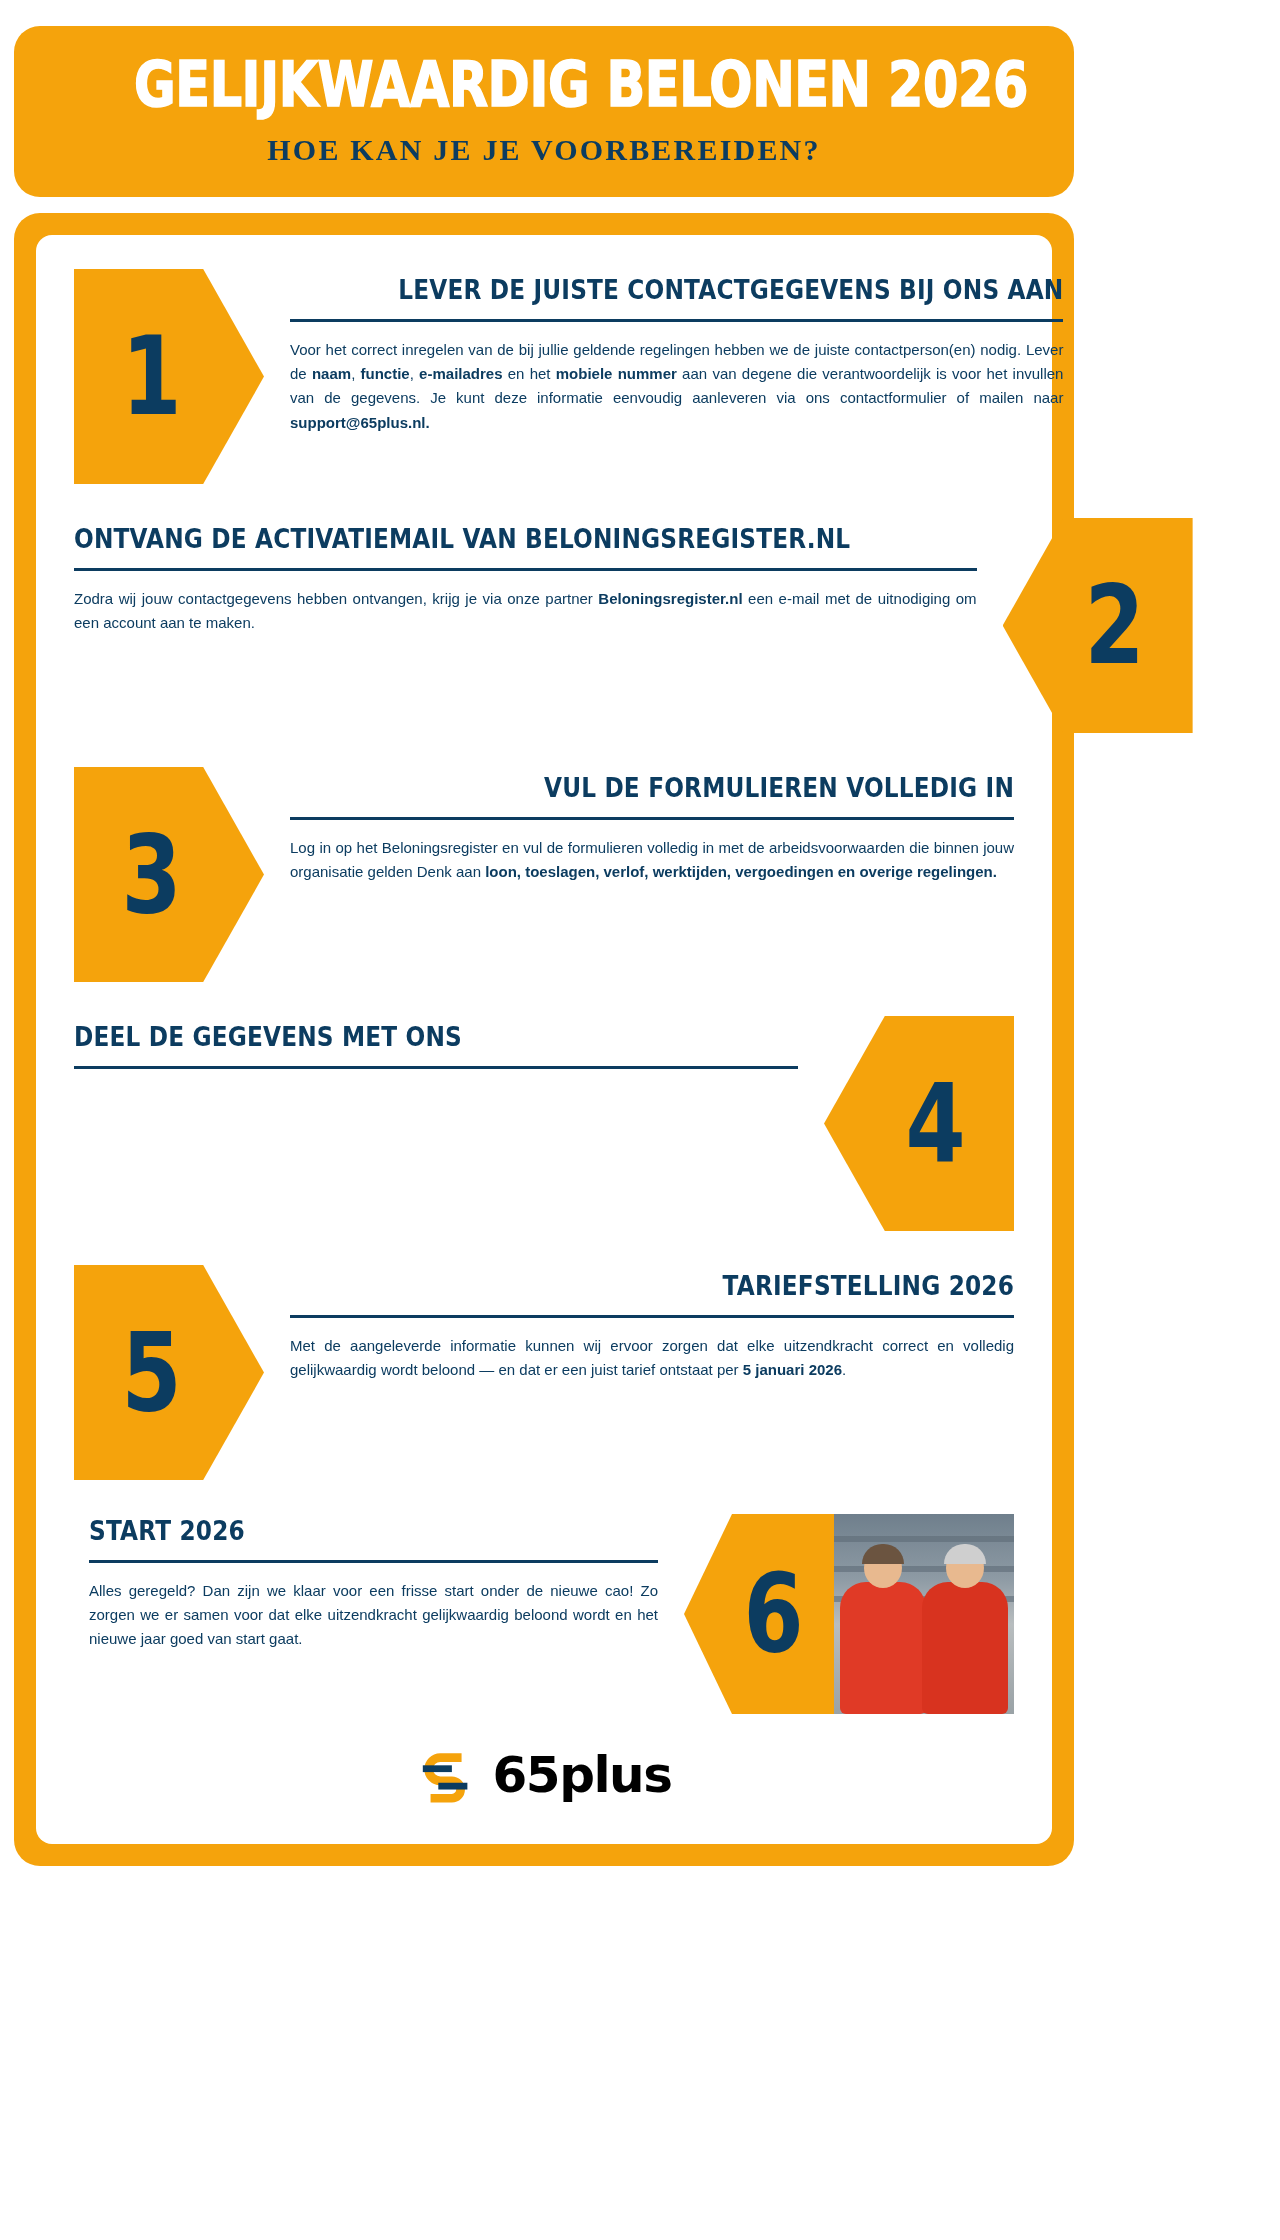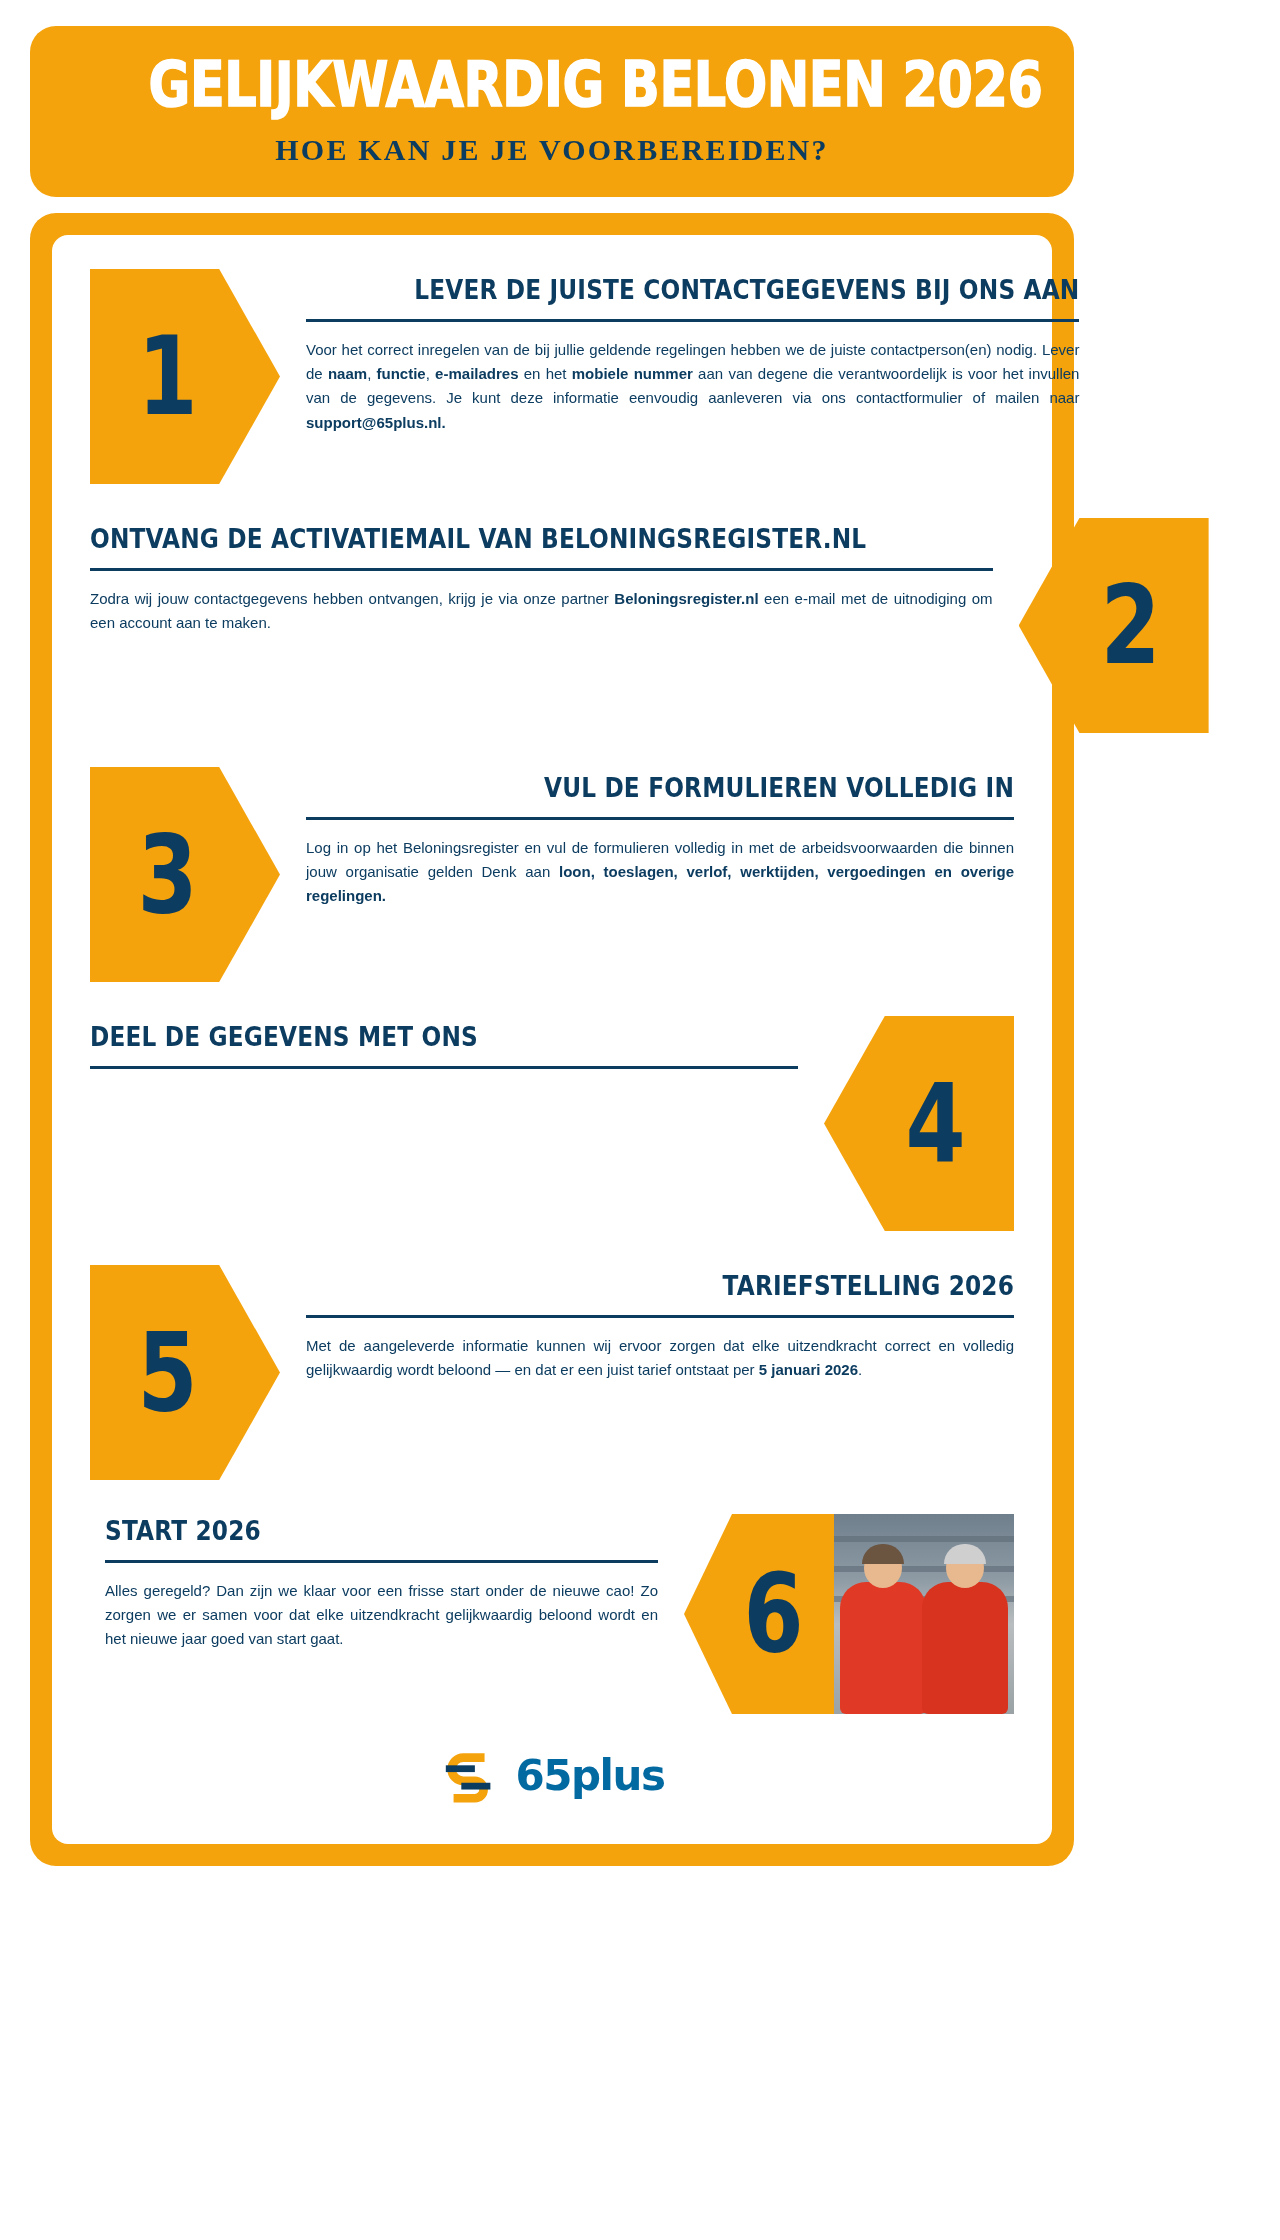--- a/index.html
+++ b/index.html
@@ -6,21 +6,21 @@
   html, body {
     width: 1280px;
     background: #ffffff;
     font-family: "Liberation Sans", sans-serif;
   }
   .page {
     width: 1104px;
     min-height: 2240px;
     background: #ffffff;
     position: relative;
-    padding: 26px 30px 30px 30px;
+    padding: 26px 30px 30px 14px;
   }
 
   
   .header {
     background: #F5A30C;
     border-radius: 26px;
     padding: 26px 30px 30px 30px;
     text-align: center;
   }
   .header-title {
@@ -205,23 +205,23 @@
     align-items: center;
     justify-content: center;
     gap: 14px;
     margin-top: 30px;
     margin-bottom: 10px;
   }
   .logo-mark { width: 62px; height: 62px; }
   .logo-text {
     font-family: "DejaVu Sans", sans-serif;
     font-weight: 700;
-    font-size: 42px;
+    font-size: 50px;
     letter-spacing: -1.5px;
-    color: #0369a1;
+    color: #000000;
   }
 </style>
 </head>
 <body>
 
 <div class="page">
 
   <div class="header">
     <div class="header-title">GELIJKWAARDIG BELONEN 2026</div>
     <div class="header-sub">HOE KAN JE JE VOORBEREIDEN?</div>

